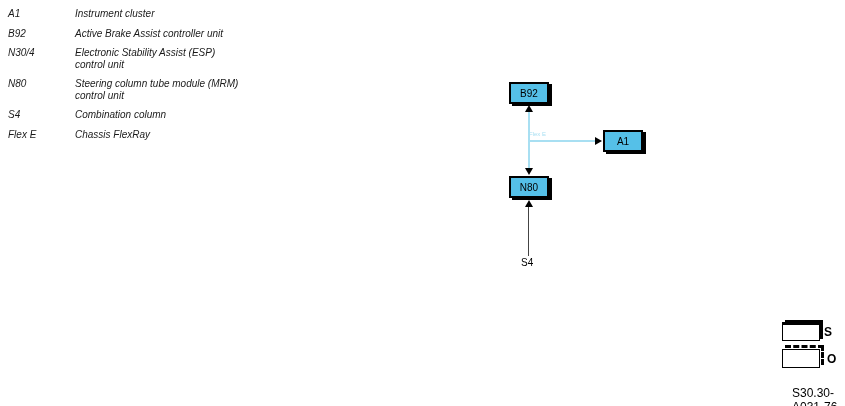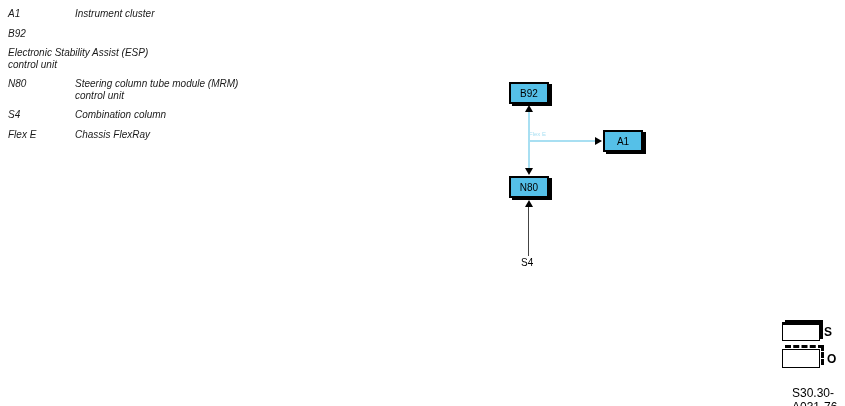--- a/index.html
+++ b/index.html
@@ -90,22 +90,24 @@
 
 <div class="screen">
 
   <div class="legend">
     <div class="legend-row">
       <span class="legend-code">A1</span>
       <span class="legend-desc">Instrument cluster</span>
     </div>
     <div class="legend-row">
       <span class="legend-code">B92</span>
+      <span class="legend-desc">Active Brake Assist controller unit</span>
     </div>
     <div class="legend-row">
+      <span class="legend-code">N30/4</span>
       <span class="legend-desc">Electronic Stability Assist (ESP)
 control unit</span>
     </div>
     <div class="legend-row">
       <span class="legend-code">N80</span>
       <span class="legend-desc">Steering column tube module (MRM)
 control unit</span>
     </div>
     <div class="legend-row">
       <span class="legend-code">S4</span>

